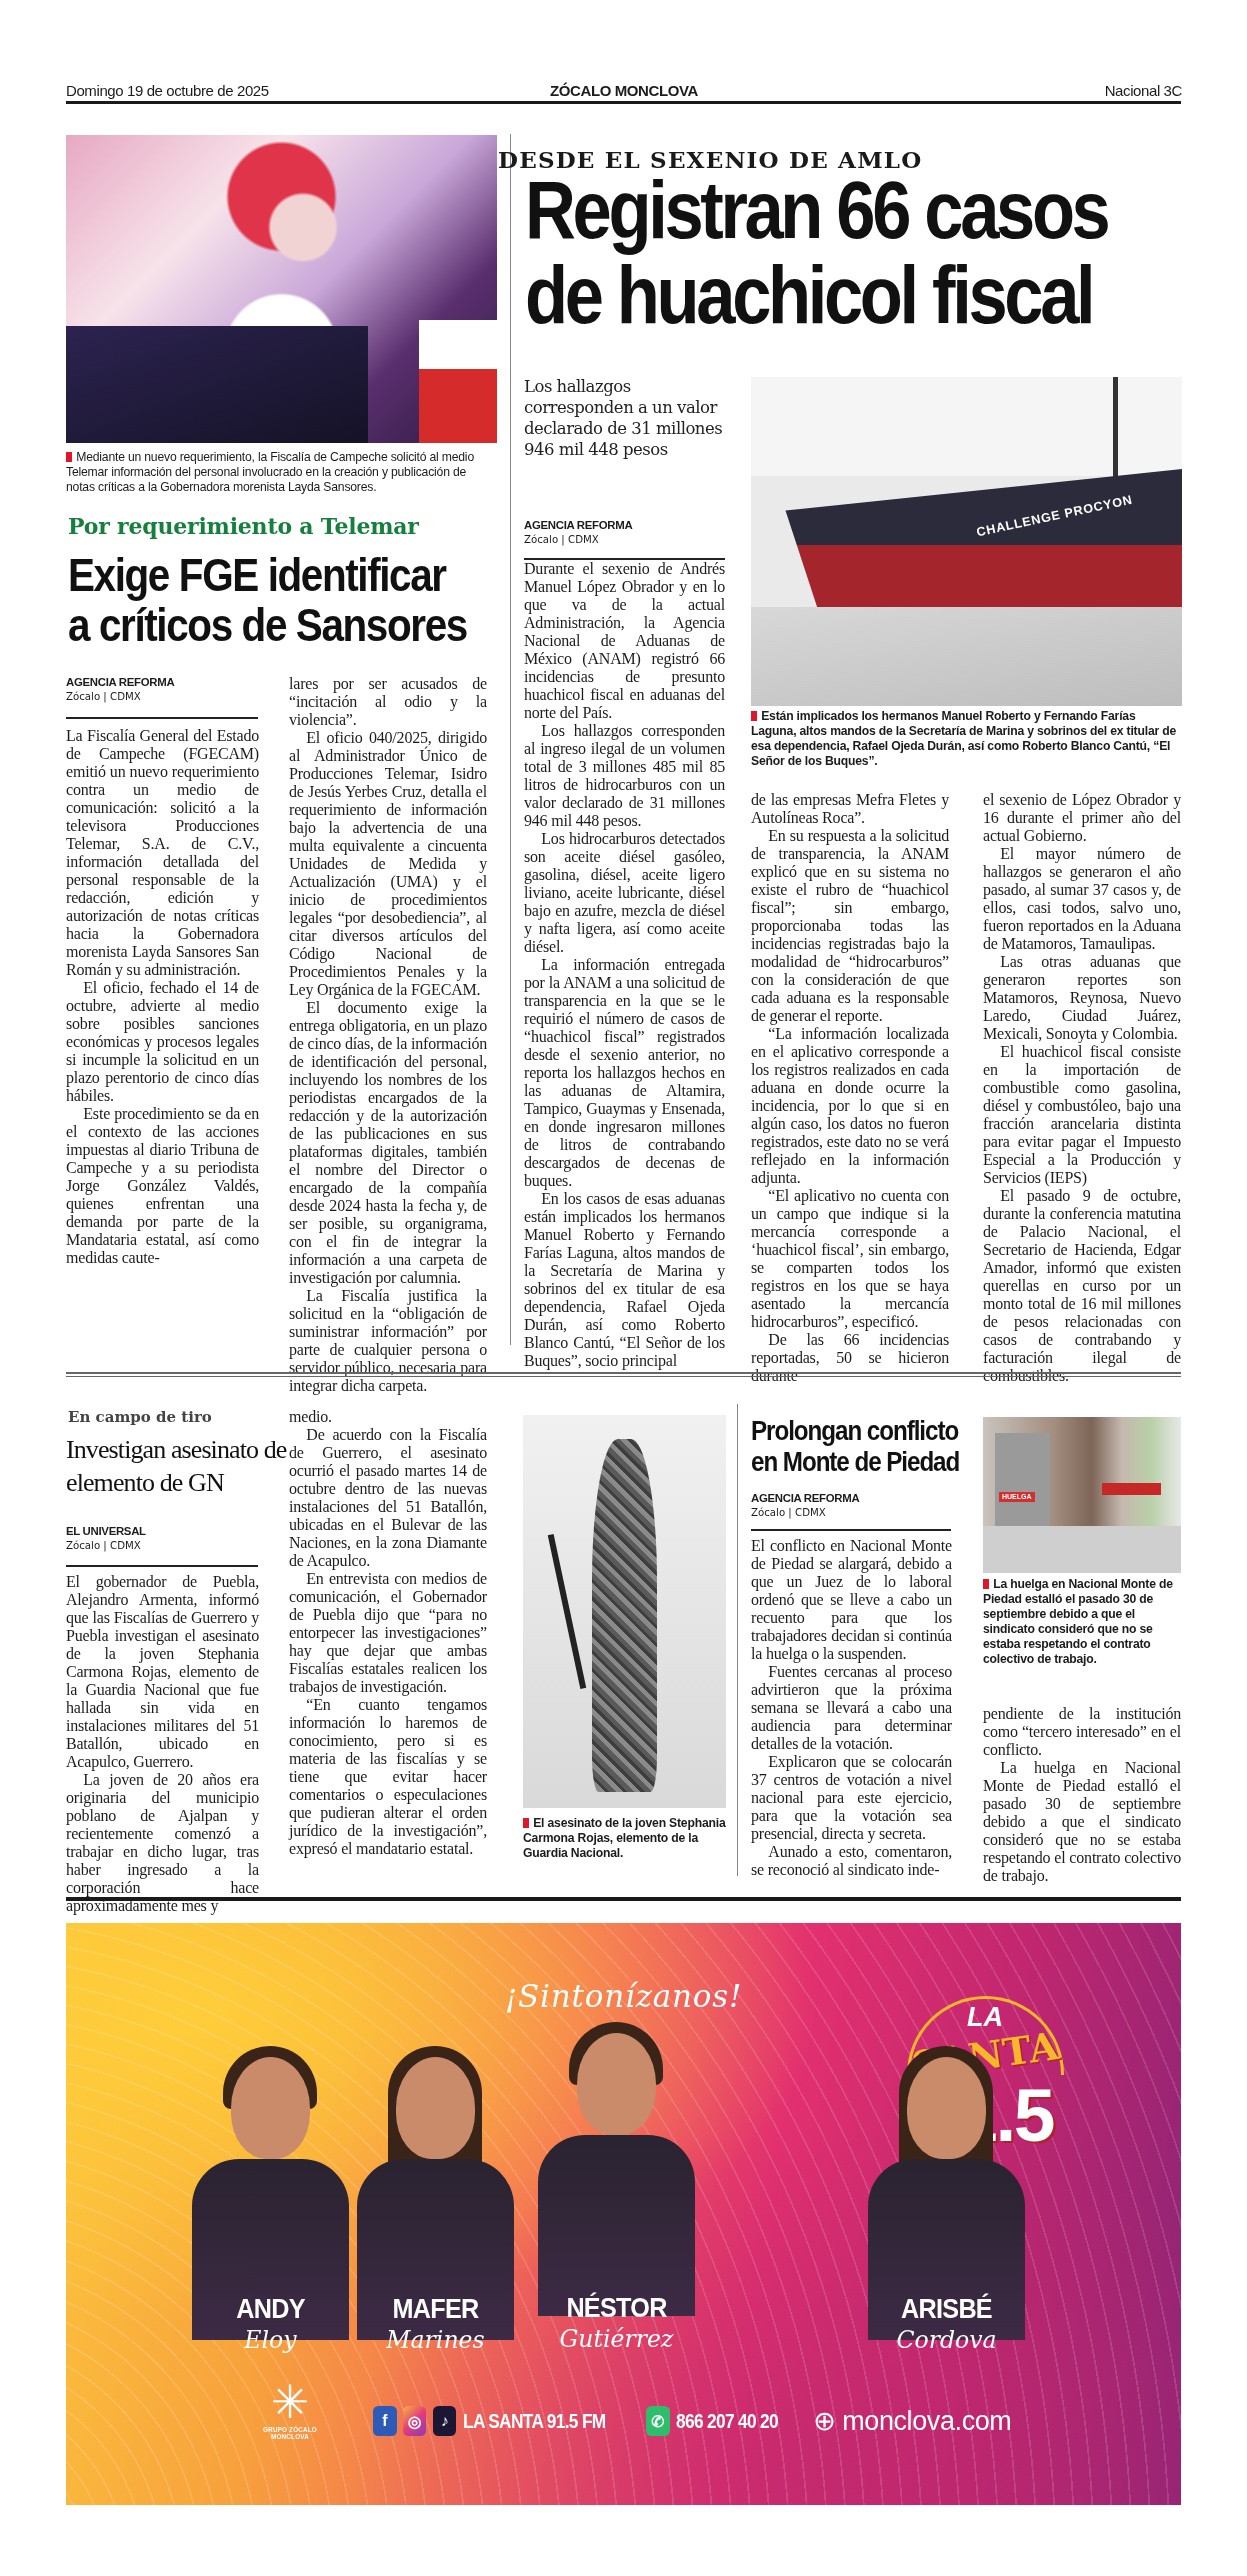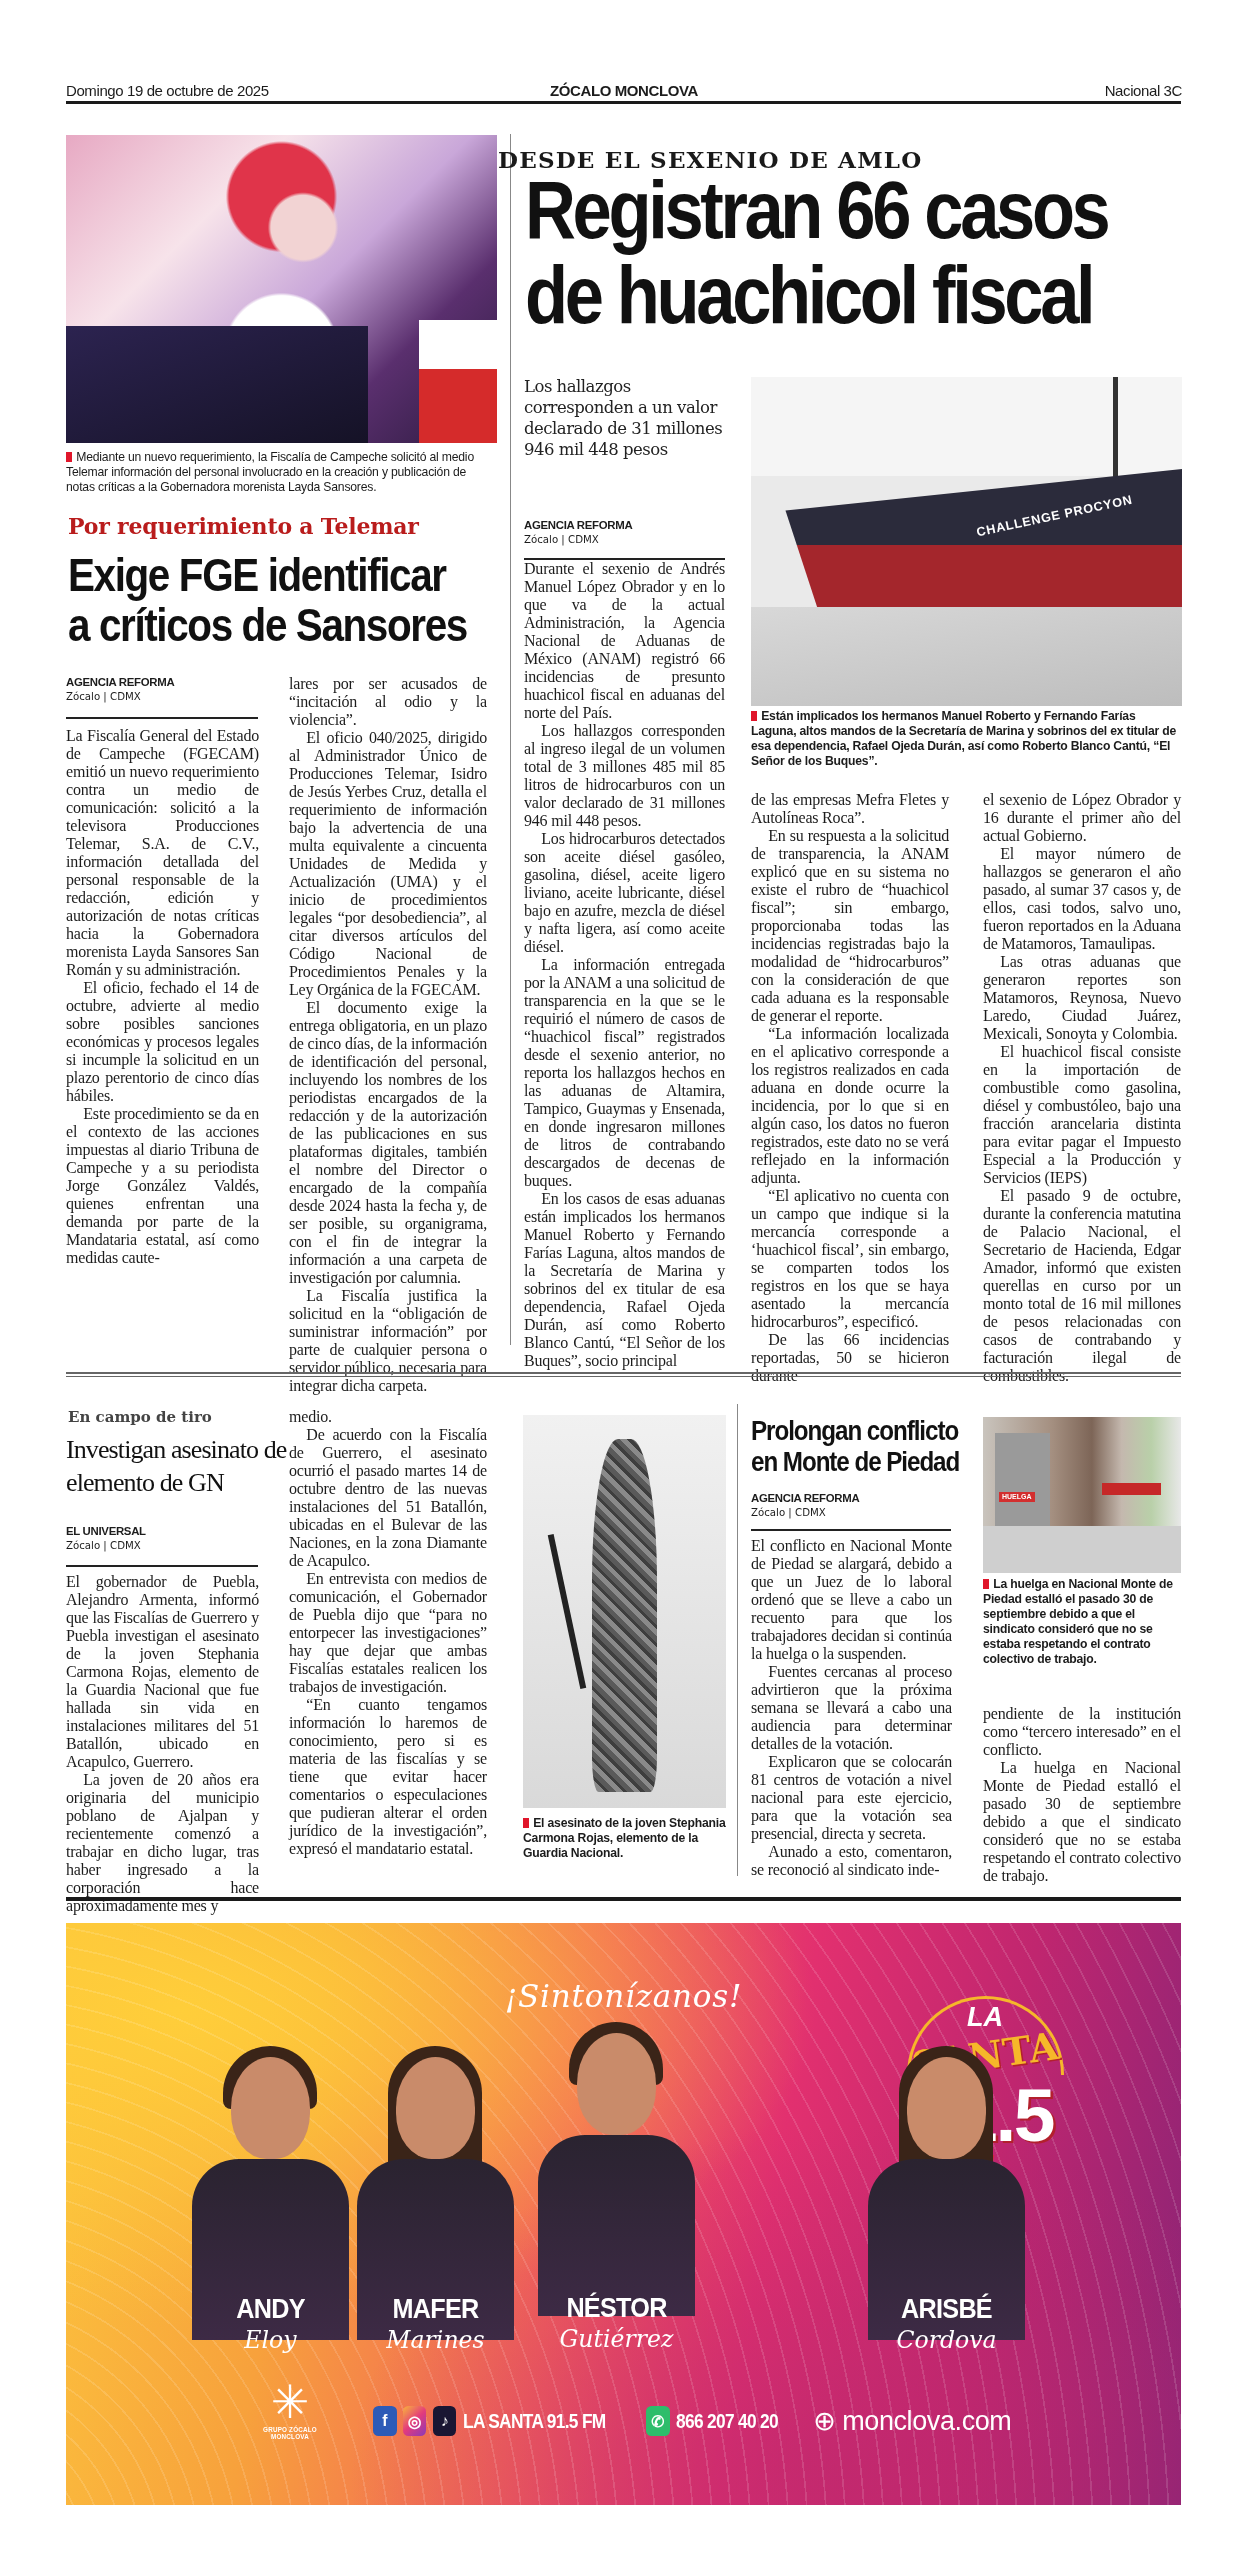--- a/index.html
+++ b/index.html
@@ -45,21 +45,21 @@
   
   .caption { font-family: "Liberation Sans", sans-serif; font-size: 12.2px; line-height: 15px; color: #1c1c1c; letter-spacing: -0.2px; }
   .caption .mark { display: inline-block; width: 5.5px; height: 10.2px; background: #e0162b; margin-right: 4.7px; vertical-align: -0.8px; }
   .caption.bold { font-weight: bold; }
 
   
   .kicker-top { left: 498px; top: 134px; font-family: "DejaVu Serif", serif; font-weight: bold; font-size: 23px; letter-spacing: 1.2px; color:#1a1a1a;margin-top:12px; }
   .headline-main { left: 525px; top: 167px; width: 661px; font-family: "Liberation Sans", sans-serif; font-weight: bold; font-size: 82px; line-height: 85px; letter-spacing: -3.9px; transform: scaleX(0.86); transform-origin: left top; color:#111; white-space: nowrap; }
   .deck { left: 524px; top: 376px; width: 220px; font-family: "DejaVu Serif", serif; font-size: 16.5px; line-height: 21px; letter-spacing: -0.5px; color:#222; }
 
-  .kicker-gray { left: 68px; top: 513px; font-family: "DejaVu Serif", serif; font-weight: bold; font-size: 22px; color: #b91c1c; letter-spacing: -0.2px; }
+  .kicker-gray { left: 68px; top: 513px; font-family: "DejaVu Serif", serif; font-weight: bold; font-size: 22px; color: #15803d; letter-spacing: -0.2px; }
   .headline-2 { left: 68px; top: 550px; width: 488px; font-family: "Liberation Sans", sans-serif; font-weight: bold; font-size: 47px; line-height: 50px; letter-spacing: -1.6px; transform: scaleX(0.86); transform-origin: left top; color:#111; white-space: nowrap; }
 
   .byline { font-family: "Liberation Sans", sans-serif; }
   .byline .agency { font-weight: bold; font-size: 11.4px; letter-spacing: -0.3px; display:block; }
   .byline .place { font-size: 11.4px; display:block; margin-top: 3.1px; font-family: "DejaVu Sans", sans-serif; font-size: 10.2px; }
   .byline-rule { height: 1.6px; background: #222; }
 
   
   .col { font-family: "Liberation Serif", serif; font-size: 16px; line-height: 18px; text-align: justify; hyphens: manual; color:#1c1c1c; letter-spacing: -0.2px; }
   .col p { text-indent: 17.3px; }
@@ -231,21 +231,21 @@
   <div>en Monte de Piedad</div>
 </div>
 <div class="abs byline" style="left:751px; top:1492px;">
   <span class="agency">AGENCIA REFORMA</span>
   <span class="place">Zócalo | CDMX</span>
 </div>
 <div class="abs byline-rule" style="left:751px; top:1529px; width:200px;"></div>
 <div class="abs col" id="m-col1" style="left:751px; top:1537px; width:201px;">
     <p class="first">El conflicto en Nacional Monte de Piedad se alargará, debido a que un Juez de lo laboral ordenó que se lleve a cabo un recuento para que los trabajadores decidan si continúa la huelga o la suspenden.</p>
     <p>Fuentes cercanas al proceso advirtieron que la próxima semana se llevará a cabo una audiencia para determinar detalles de la votación.</p>
-    <p>Explicaron que se colocarán 81 centros de votación a nivel nacional para este ejercicio, para que la votación sea presencial, directa y secreta.</p>
+    <p>Explicaron que se colocarán 37 centros de votación a nivel nacional para este ejercicio, para que la votación sea presencial, directa y secreta.</p>
     <p>Aunado a esto, comentaron, se reconoció al sindicato inde-</p>
   </div>
 
 <div class="abs photo photo-monte">
   <div class="door"></div>
   <div class="sign">HUELGA</div>
   <div class="awning"></div>
   <div class="sidewalk"></div>
 </div>
 <div class="abs caption bold" style="left:983px; top:1577px; width:200px;">

